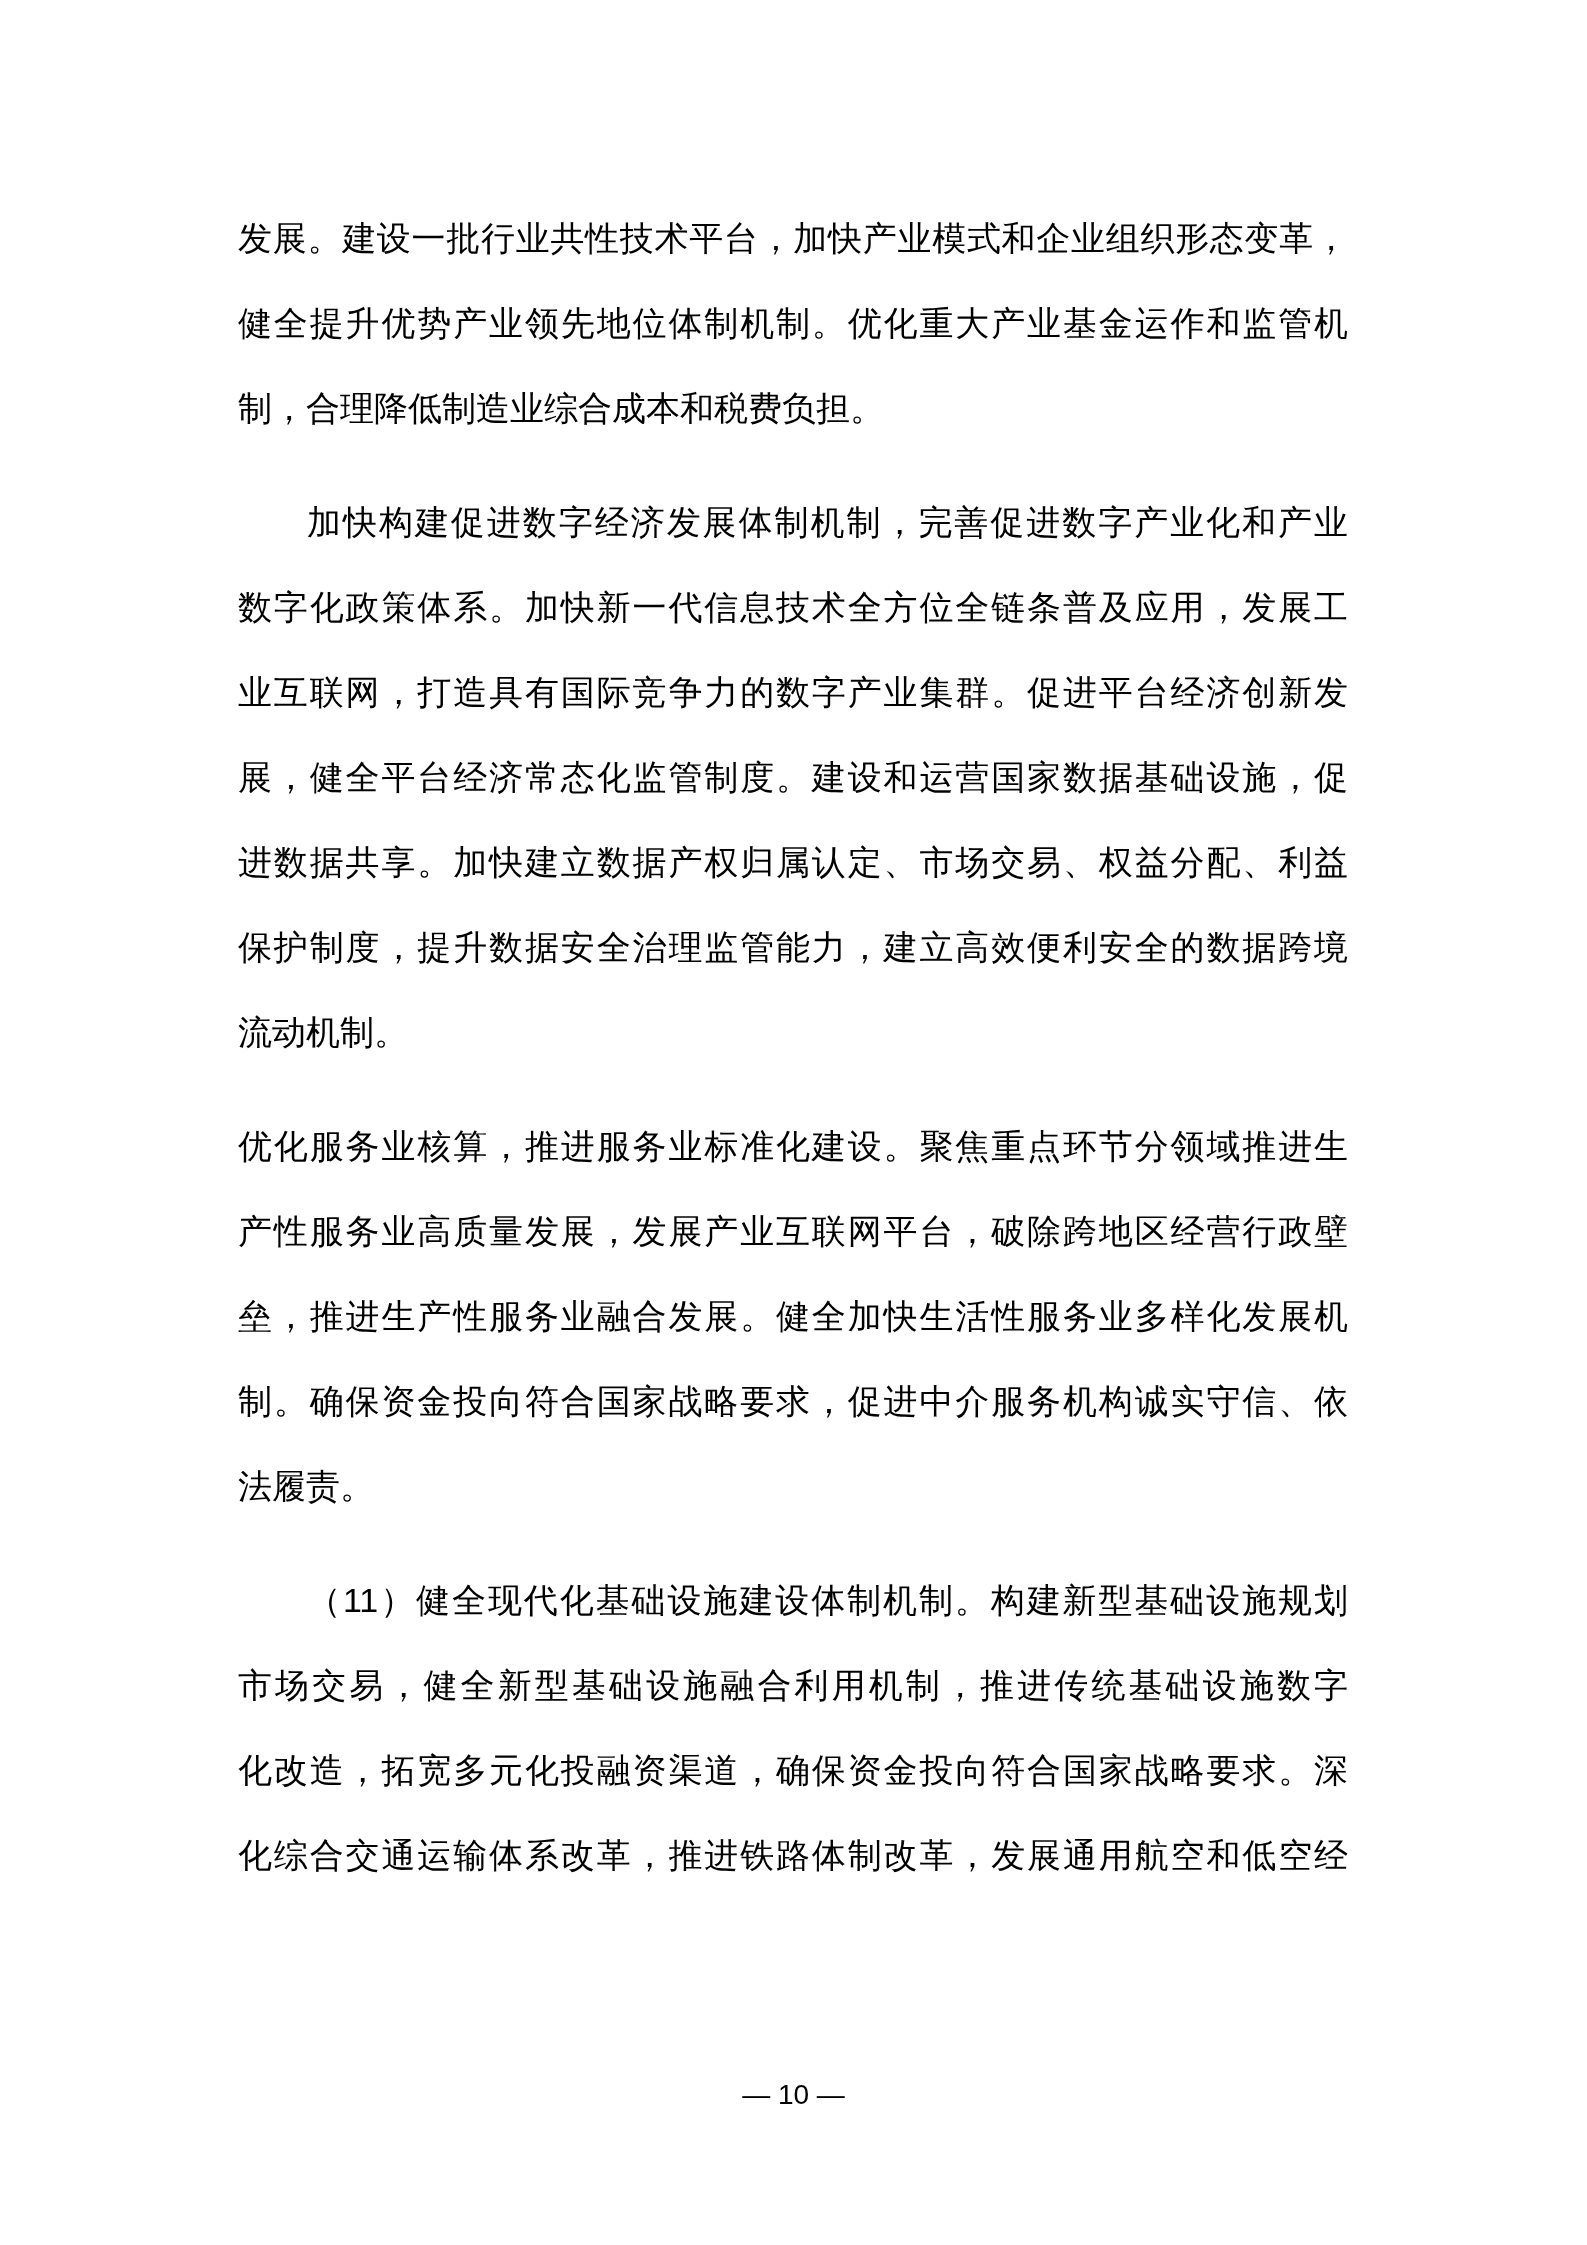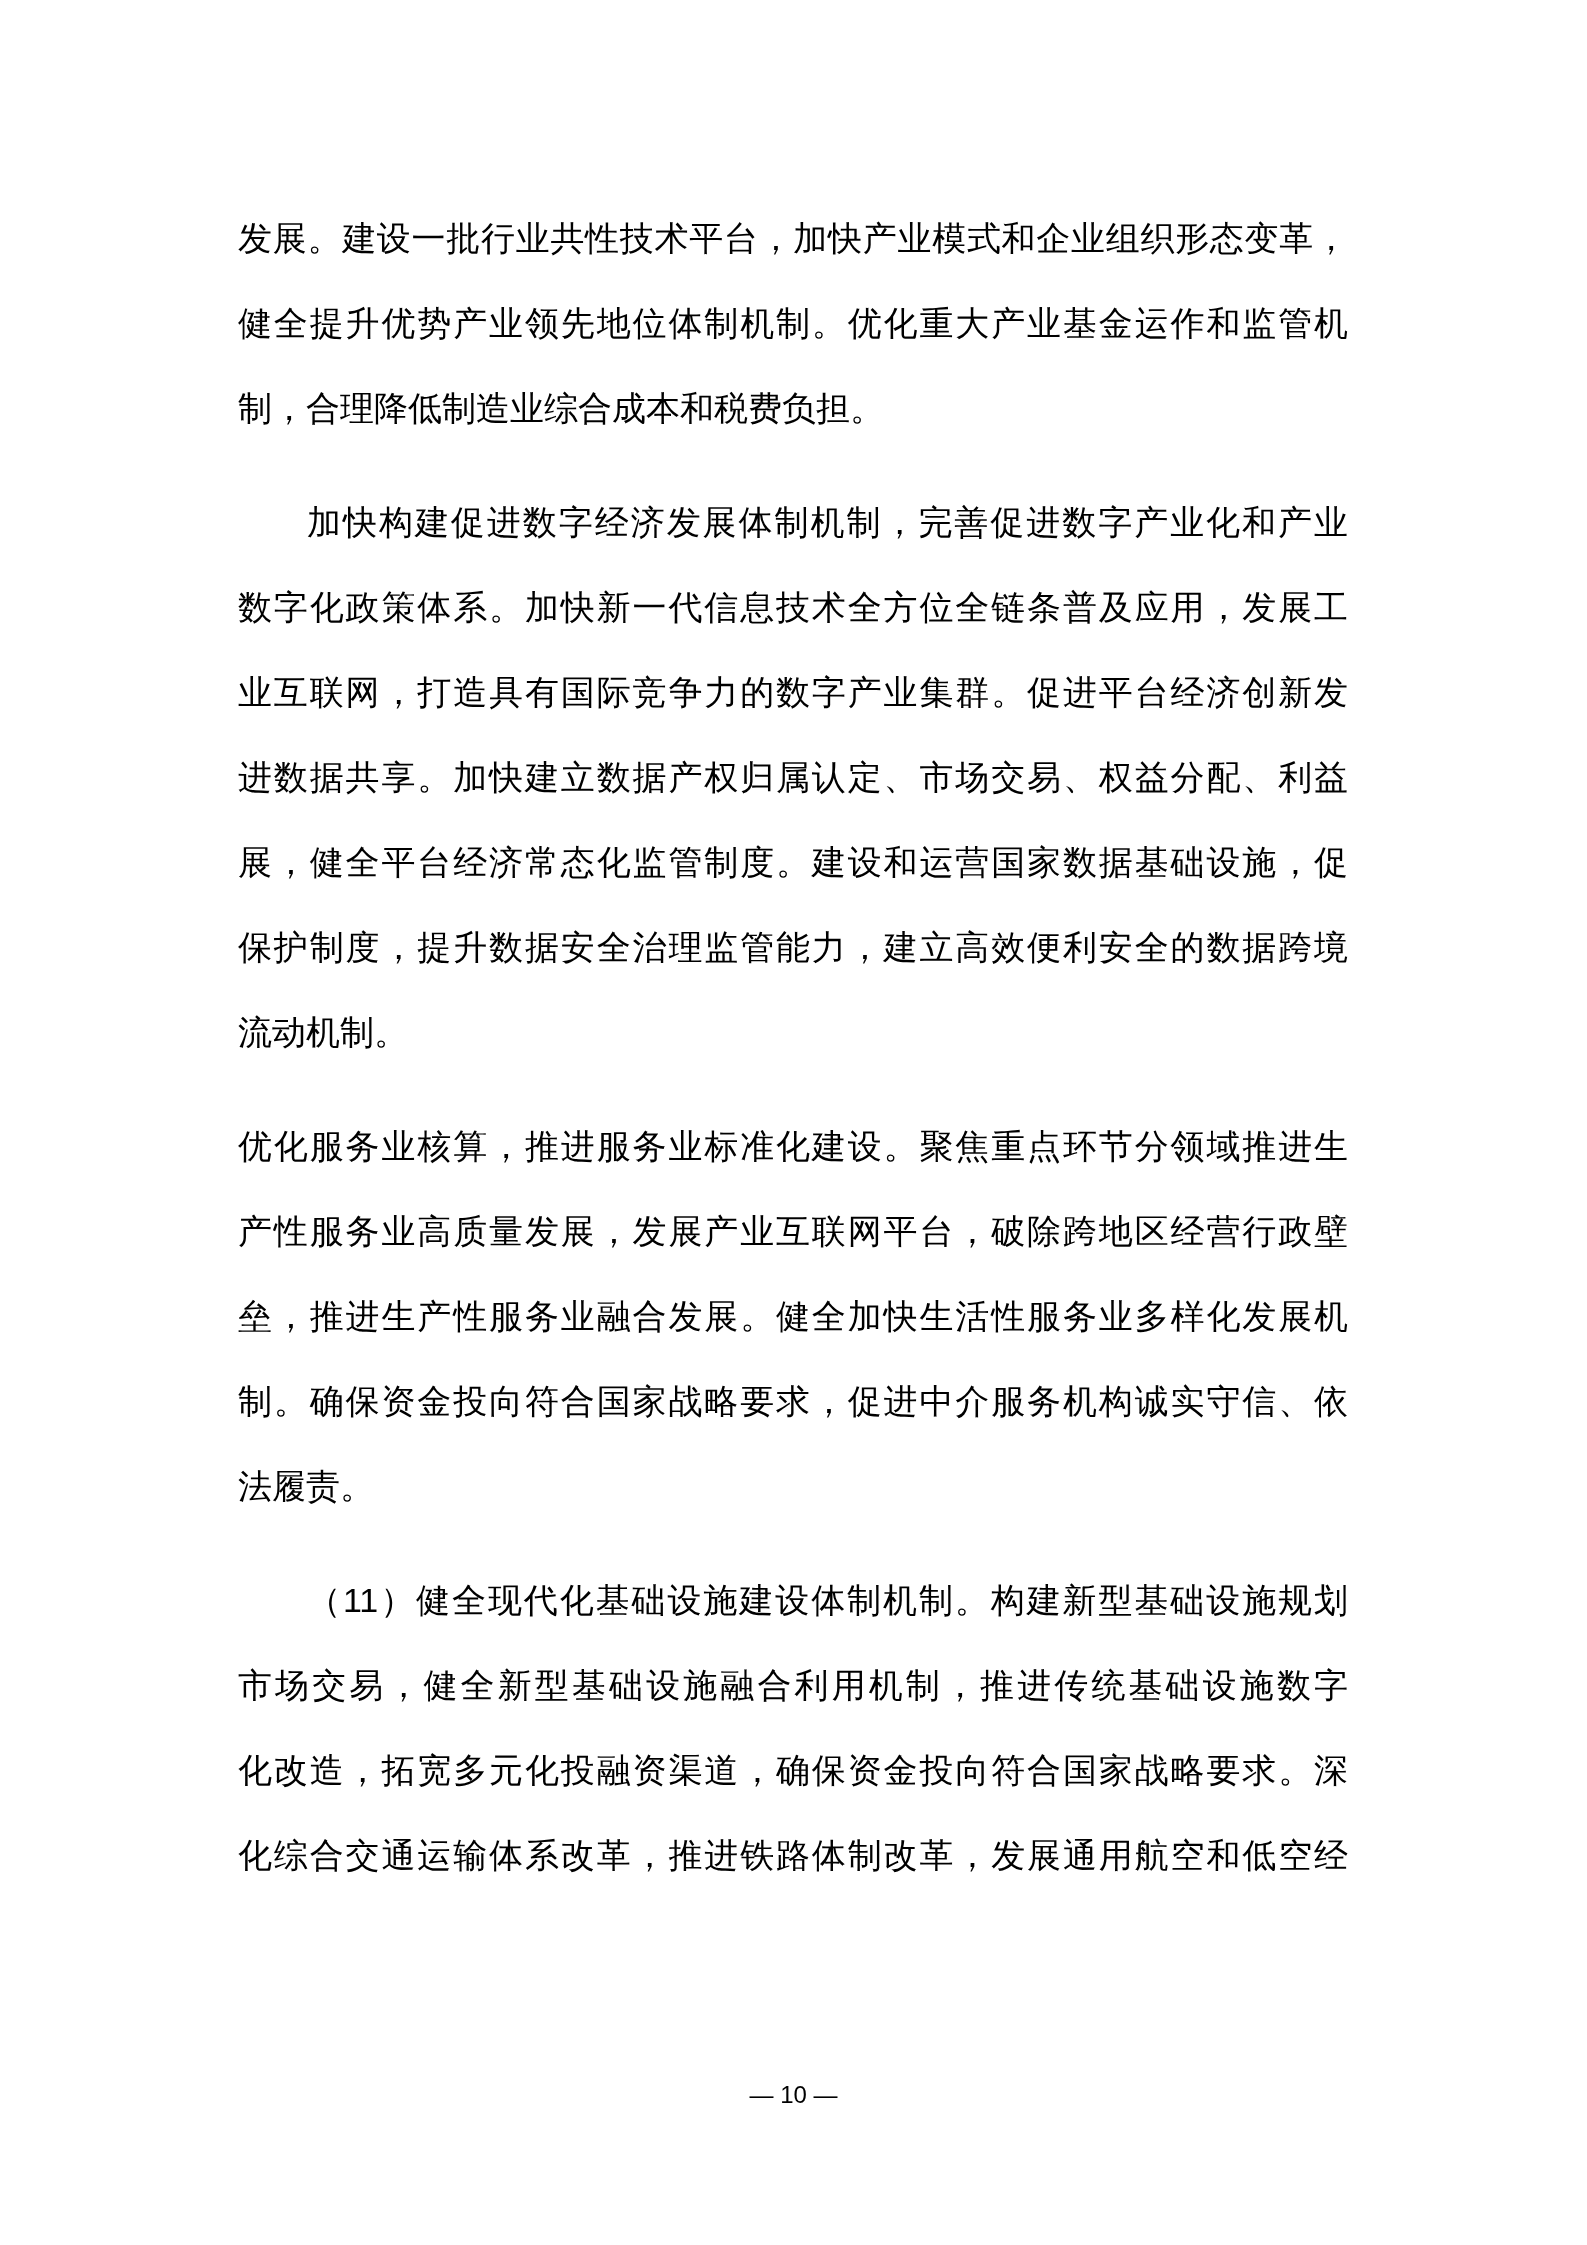--- a/index.html
+++ b/index.html
@@ -29,43 +29,43 @@
     white-space: nowrap;
   }
   .line.last { text-align-last: left; }
   .line.indent { text-indent: 69px; }
   .footer {
     position: absolute;
     top: 2078px;
     left: 0;
     width: 100%;
     text-align: center;
-    font-size: 24px;
+    font-size: 28px;
     line-height: 34px;
     color: #000000;
   }
 </style>
 </head>
 <body>
 
 <div class="page">
   <div class="content">
 
     <div class="para">
       <div class="line">发展。建设一批行业共性技术平台，加快产业模式和企业组织形态变革，</div>
       <div class="line">健全提升优势产业领先地位体制机制。优化重大产业基金运作和监管机</div>
       <div class="line last">制，合理降低制造业综合成本和税费负担。</div>
     </div>
 
     <div class="para">
       <div class="line indent">加快构建促进数字经济发展体制机制，完善促进数字产业化和产业</div>
       <div class="line">数字化政策体系。加快新一代信息技术全方位全链条普及应用，发展工</div>
       <div class="line">业互联网，打造具有国际竞争力的数字产业集群。促进平台经济创新发</div>
+      <div class="line">展，健全平台经济常态化监管制度。建设和运营国家数据基础设施，促</div>
       <div class="line">进数据共享。加快建立数据产权归属认定、市场交易、权益分配、利益</div>
-      <div class="line">展，健全平台经济常态化监管制度。建设和运营国家数据基础设施，促</div>
       <div class="line">保护制度，提升数据安全治理监管能力，建立高效便利安全的数据跨境</div>
       <div class="line last">流动机制。</div>
     </div>
 
     <div class="para">
       <div class="line">优化服务业核算，推进服务业标准化建设。聚焦重点环节分领域推进生</div>
       <div class="line">产性服务业高质量发展，发展产业互联网平台，破除跨地区经营行政壁</div>
       <div class="line">垒，推进生产性服务业融合发展。健全加快生活性服务业多样化发展机</div>
       <div class="line">制。确保资金投向符合国家战略要求，促进中介服务机构诚实守信、依</div>
       <div class="line last">法履责。</div>

